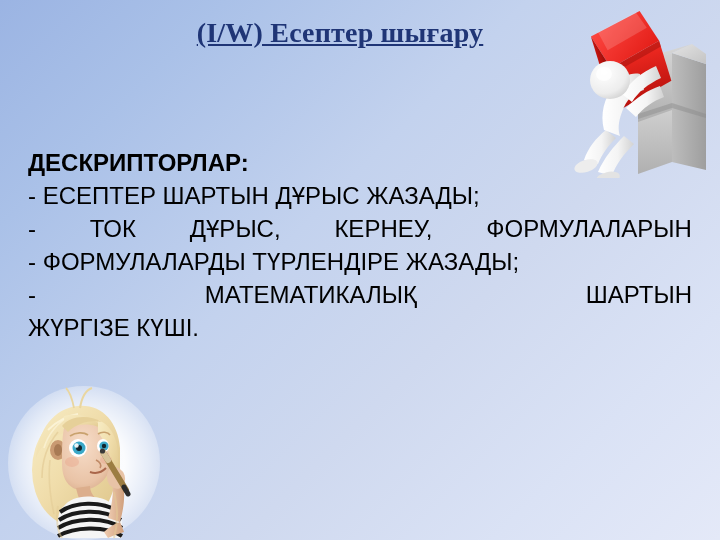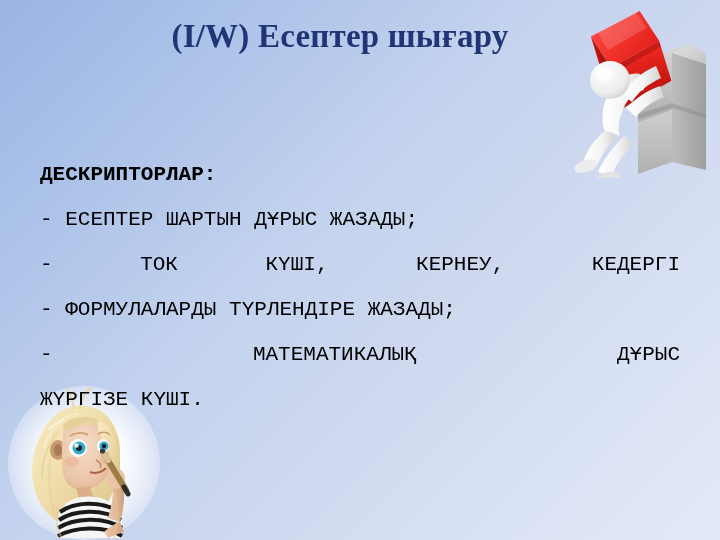--- a/index.html
+++ b/index.html
@@ -28,42 +28,43 @@
     left: 0;
     top: 18px;
     width: 680px;
     text-align: center;
     z-index: 6;
   }
   #slide-title {
     display: inline-block;
     margin: 0;
     font-family: "Liberation Serif", "DejaVu Serif", serif;
-    font-size: 33px;
+    font-size: 28px;
     font-weight: bold;
     color: #1f3576;
     letter-spacing: 0.2px;
     line-height: 1.1;
     white-space: nowrap;
+    text-decoration: underline;
   }
 
   
   #body-text {
     position: absolute;
     left: 24px;
     top: 144px;
     width: 672px;
     z-index: 5;
   }
   .body-line {
-    font-family: Liberation Mono, monospace;
-    font-size: 21px;
+    font-family: Liberation Sans, sans-serif;
+    font-size: 24px;
     line-height: 29px;
     color: #000000;
-    margin: 16px;
+    margin: 4px;
     white-space: nowrap;
   }
   .body-line.bold {
     font-weight: bold;
   }
   
   .body-line.justify {
     display: flex;
     justify-content: space-between;
     white-space: normal;
@@ -131,32 +132,32 @@
   <div id="body-text">
 
     <p class="body-line bold">ДЕСКРИПТОРЛАР:</p>
 
     <p class="body-line">- ЕСЕПТЕР ШАРТЫН ДҰРЫС ЖАЗАДЫ;</p>
 
 
     <p class="body-line justify">
       <span>-</span>
       <span>ТОК</span>
-      <span>КҮШІ,</span>
+      <span>ДҰРЫС,</span>
       <span>КЕРНЕУ,</span>
-      <span>КЕДЕРГІ</span>
+      <span>ФОРМУЛАЛАРЫН</span>
     </p>
 
 
     <p class="body-line">- ФОРМУЛАЛАРДЫ ТҮРЛЕНДІРЕ ЖАЗАДЫ;</p>
 
     <p class="body-line justify">
       <span>-</span>
       <span>МАТЕМАТИКАЛЫҚ</span>
-      <span>ДҰРЫС</span>
+      <span>ШАРТЫН</span>
     </p>
 
     <p class="body-line">ЖҮРГІЗЕ КҮШІ.</p>
   </div>
 
   <div id="clipart-pusher">
     <svg viewBox="0 0 154 176" xmlns="http://www.w3.org/2000/svg" aria-hidden="true">
       <defs>
         <linearGradient id="grayTop" x1="0" y1="0" x2="1" y2="1">
           <stop offset="0%" stop-color="#e3e3e3"></stop>

